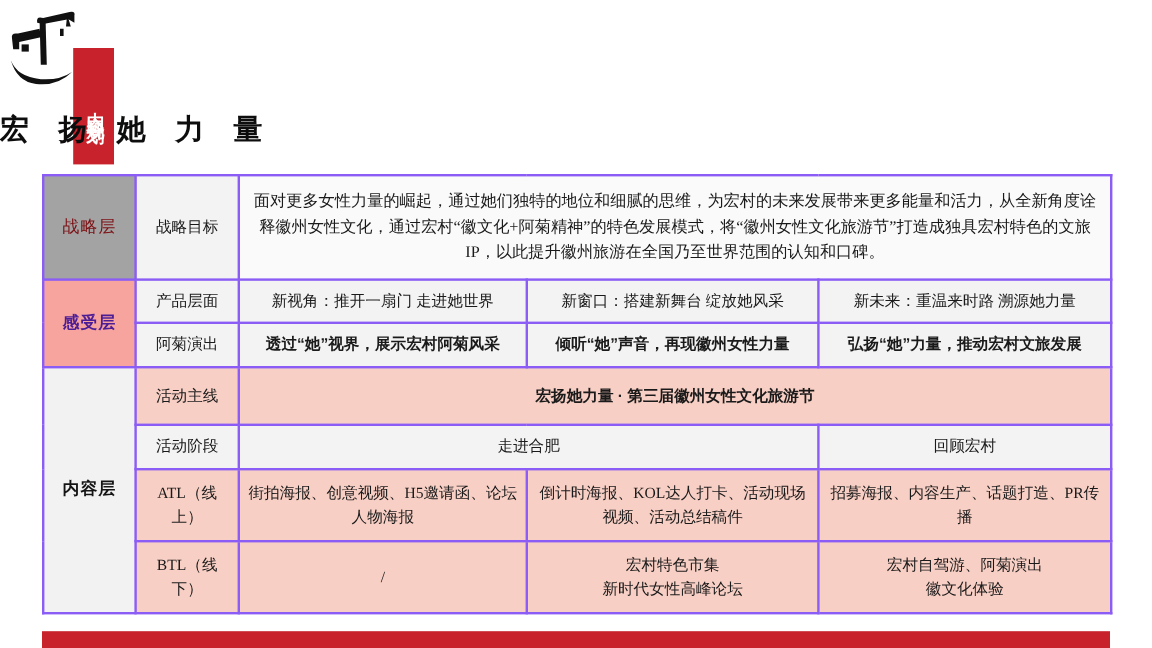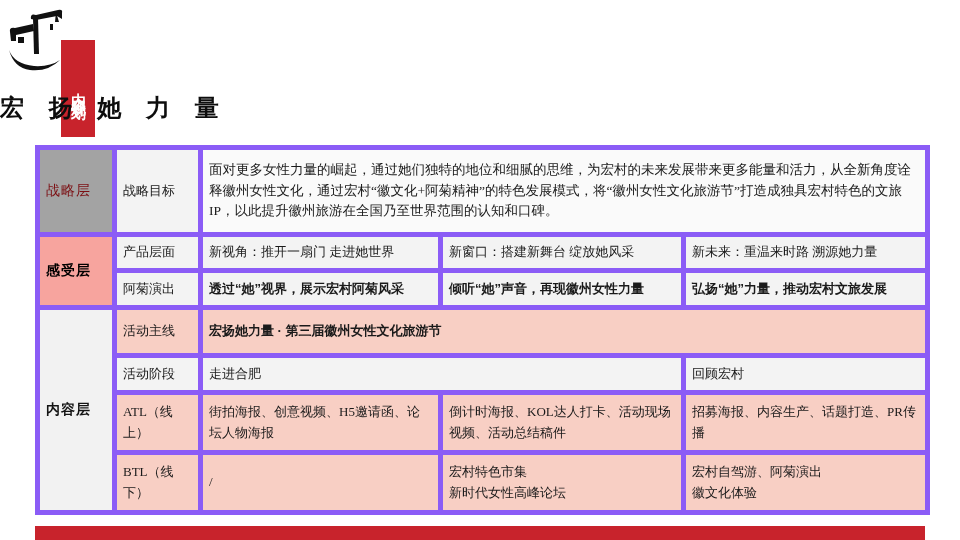--- a/index.html
+++ b/index.html
@@ -22,25 +22,25 @@
     position:absolute; left:0; top:92px; width:960px; text-align:left;
     font-family:"Liberation Sans", sans-serif; font-weight:bold;
     font-size:24px; color:#0d0d0d; letter-spacing:9px;
   }
 
   table.plan {
     position:absolute; left:35px; top:145px; width:890px; height:362px;
     border-collapse:collapse; table-layout:fixed;
     font-size:13px; color:#1a1a1a;
   }
-  table.plan td { border:5px solid #8b5cf6; text-align:left; vertical-align:middle; padding:3px 6px; line-height:1.55; }
+  table.plan td { border:2px solid #8b5cf6; text-align:center; vertical-align:middle; padding:3px 6px; line-height:1.55; }
   table.plan { border:2px solid #6f6f6f; }
 
   td.lay-red  { background:#a3a3a3; color:#7c1014; font-weight:normal; font-size:14px; letter-spacing:1px; }
-  td.lay-pink { background:#f7a49e; color:#000000; font-weight:bold; font-size:14px; letter-spacing:1px; }
+  td.lay-pink { background:#f7a49e; color:#4c1d95; font-weight:bold; font-size:14px; letter-spacing:1px; }
   td.lay-gray { background:#f2f2f2; color:#141414; font-weight:bold; font-size:14px; letter-spacing:1px;margin-left:24px; }
 
   td.cell-gray  { background:#f3f3f3; }
   td.cell-pink  { background:#f8cfc4; }
   td.cell-white { background:#fafafa; }
 
   td.para { text-align:left; padding:8px 12px; line-height:1.7; font-size:13.5px; }
   td.bold-sans { font-family:"Liberation Sans", sans-serif; font-weight:bold; font-size:13px; }
   td.multiline { white-space:pre-line;margin-top:34px; }
 

